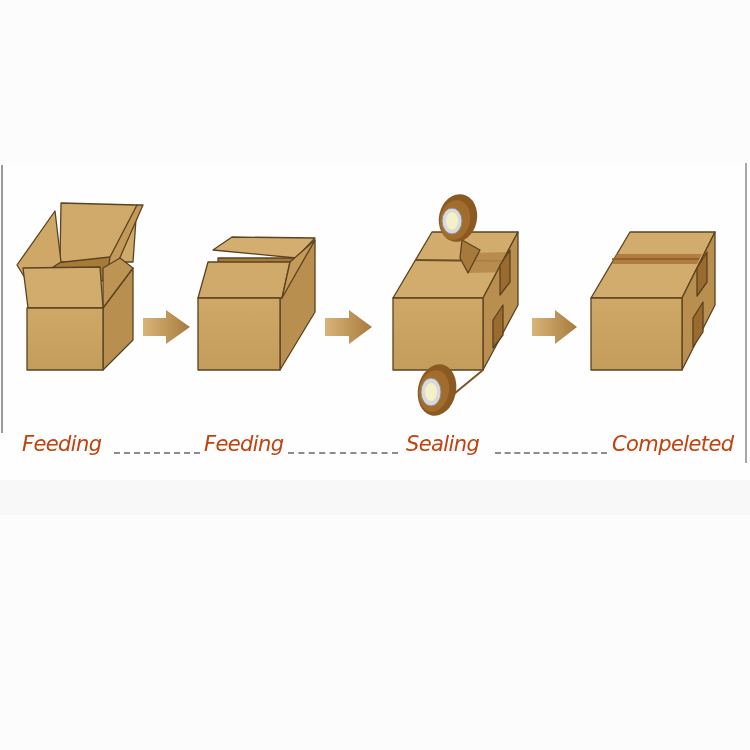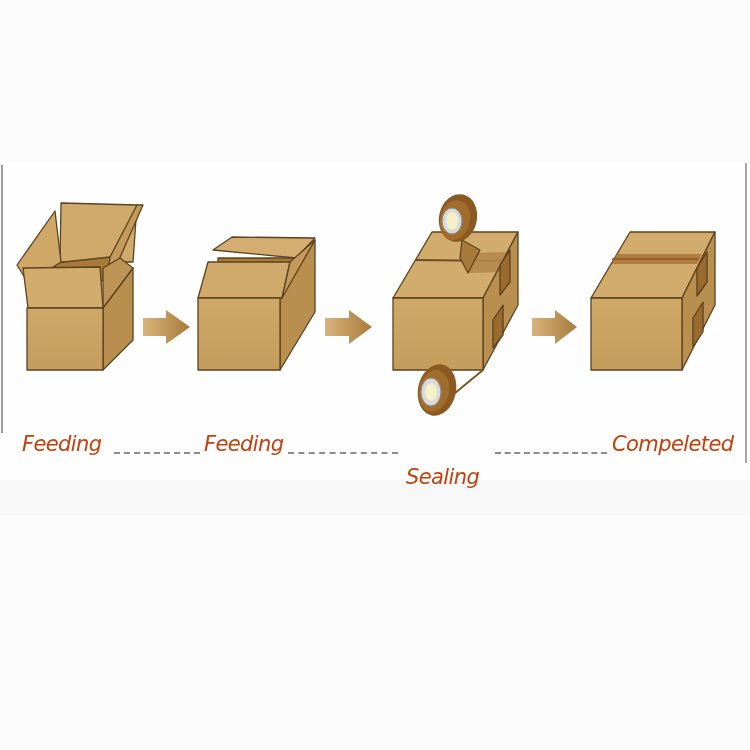--- a/index.html
+++ b/index.html
@@ -144,15 +144,15 @@
     <polygon points="693,318 703,302 703,332 693,347" fill="#9a6a2e"></polygon>
 
     <rect x="591" y="298" width="91" height="72" fill="url(#frontGrad)"></rect>
   </g>
 </svg>
 
 <span class="label" style="left:22px;">Feeding</span>
 <div class="dash" style="left:114px; width:86px;"></div>
 <span class="label" style="left:204px;">Feeding</span>
 <div class="dash" style="left:288px; width:110px;"></div>
-<span class="label" style="left:406px;margin-top:33px;">Sealing</span>
+<span class="label" style="left:406px;">Sealing</span>
 <div class="dash" style="left:495px; width:112px;"></div>
 <span class="label" style="left:612px;font-style:italic;">Compeleted</span>
 
 </body></html>

